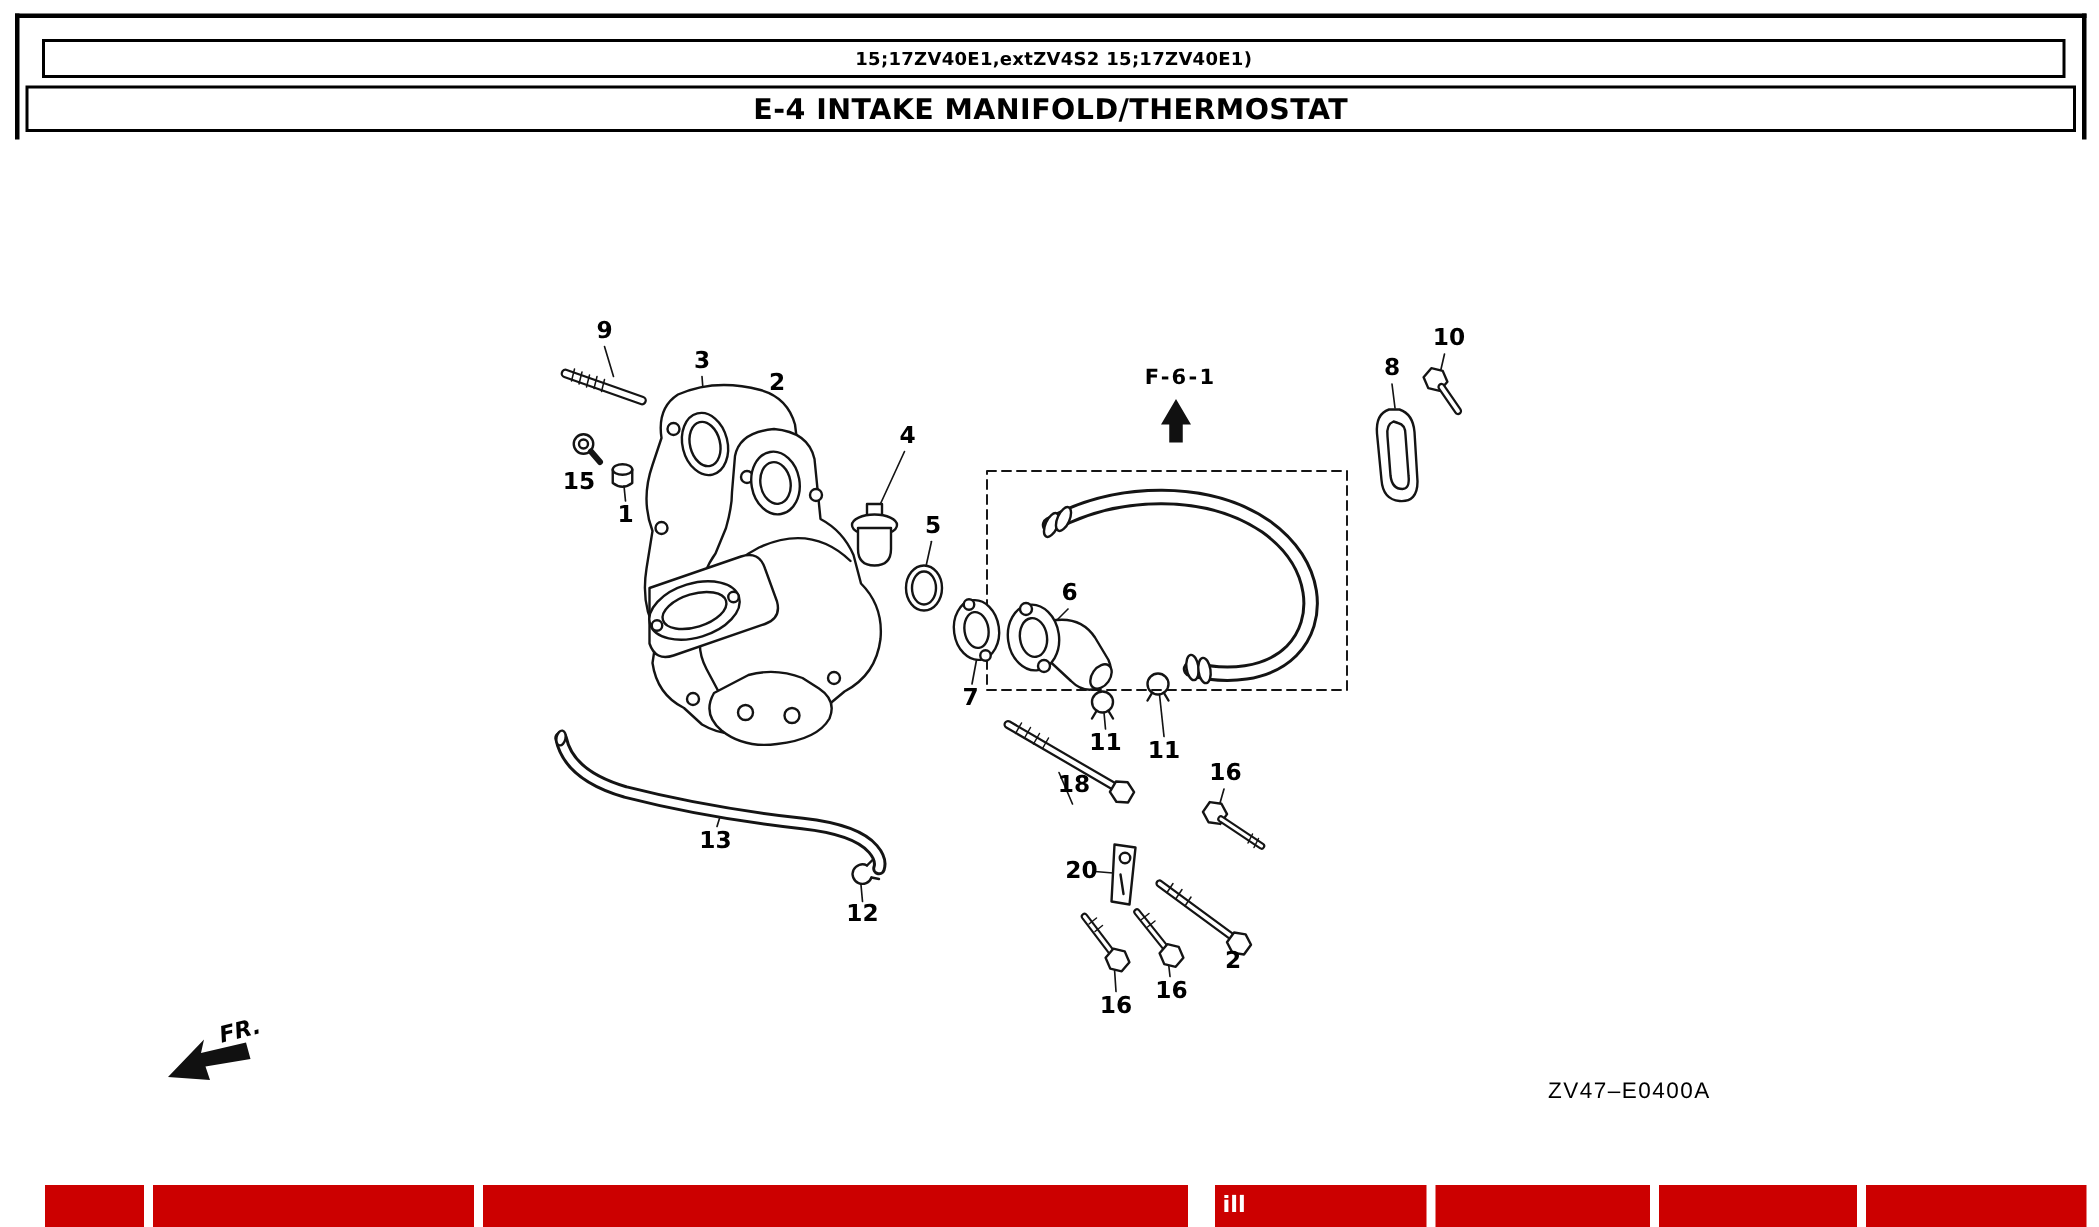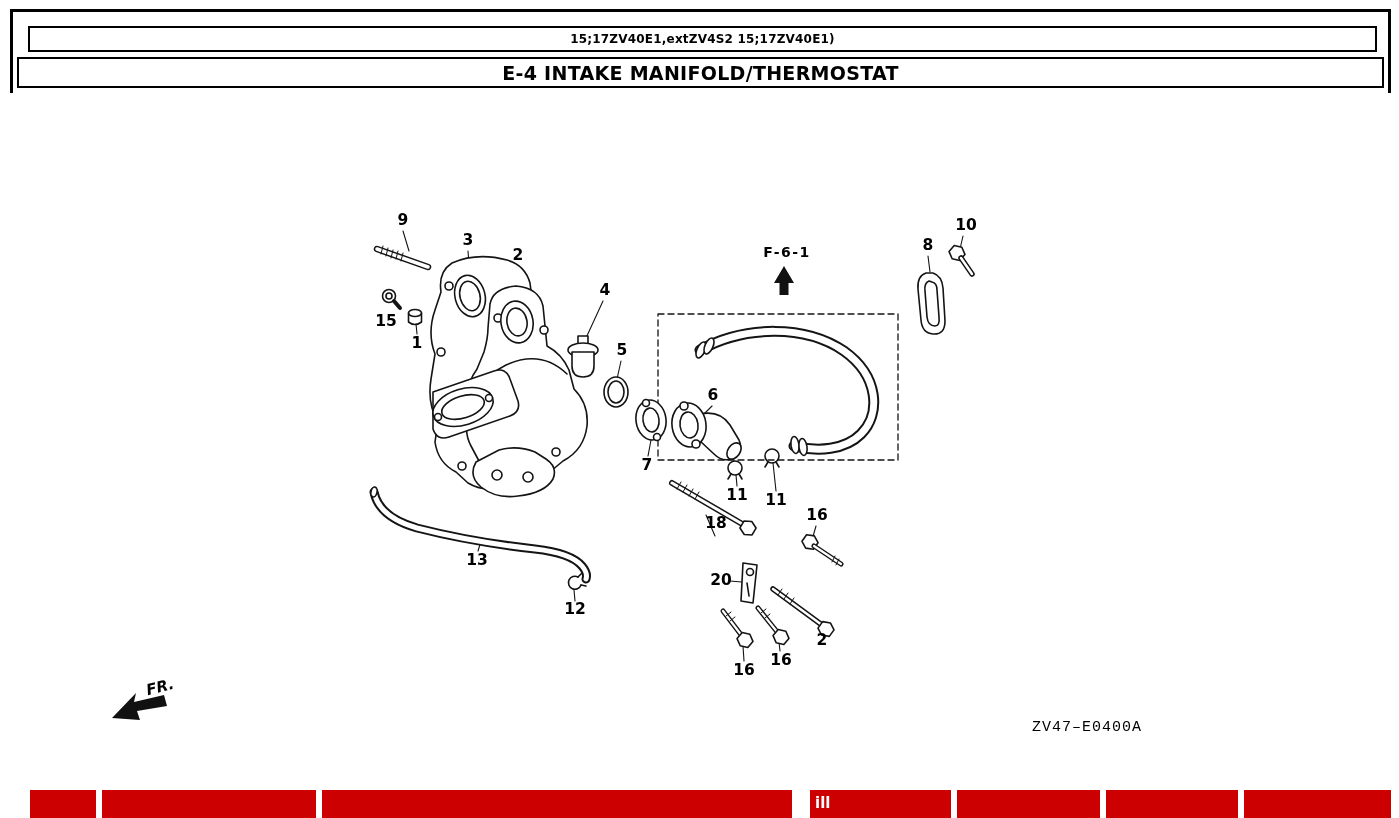--- a/index.html
+++ b/index.html
@@ -22,21 +22,21 @@
     font-weight:bold; font-size:15.5px; line-height:1; white-space:nowrap;
   }
   #ref-label { font-size:14px; letter-spacing:1.5px; }
   #fr-label {
     position:absolute; left:160px; top:687px;
     transform:translate(-50%,-50%) rotate(-14deg);
     font-weight:bold; font-style:italic; font-size:15px;
   }
   #diagram-code {
     position:absolute; left:1032px; top:719px;
-    font-family:Liberation Mono, monospace;
+    font-family:Liberation Sans, sans-serif;
     font-size:15px; letter-spacing:1px; white-space:nowrap;
   }
   .footer-row { position:absolute; left:0; top:790px; width:1399px; height:40px; }
   .footer-cell {
     position:absolute; top:0; height:40px; color:#fff; font-weight:bold;
     font-size:15px; line-height:26px; padding-left:5px; overflow:hidden; white-space:nowrap;
   }
 </style>
 </head>
 <body>

